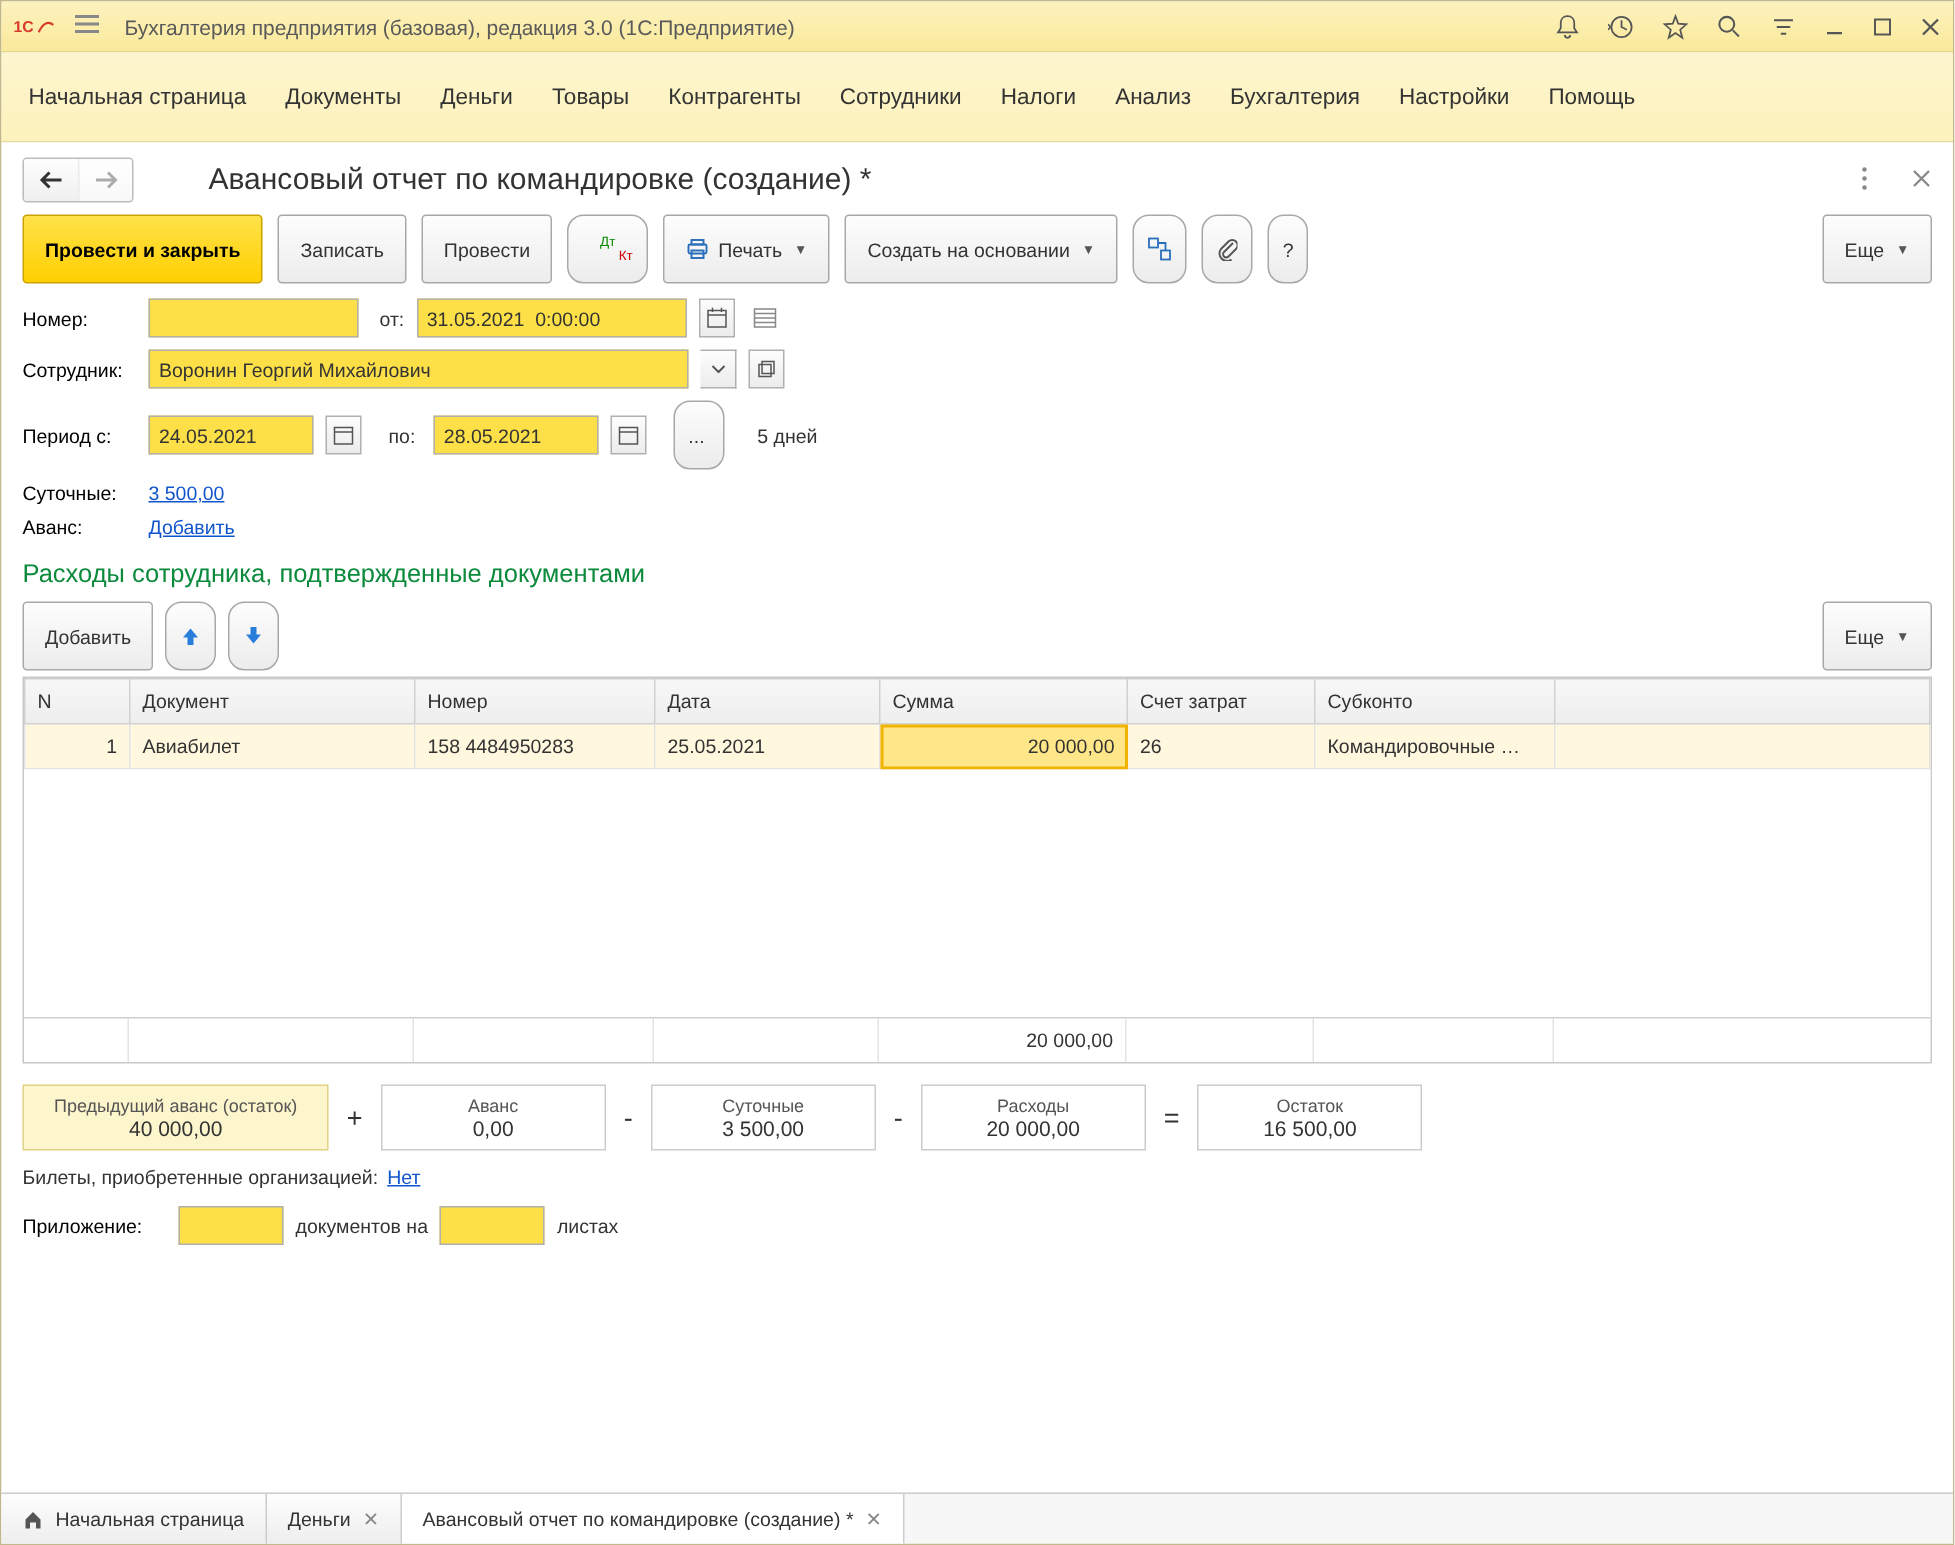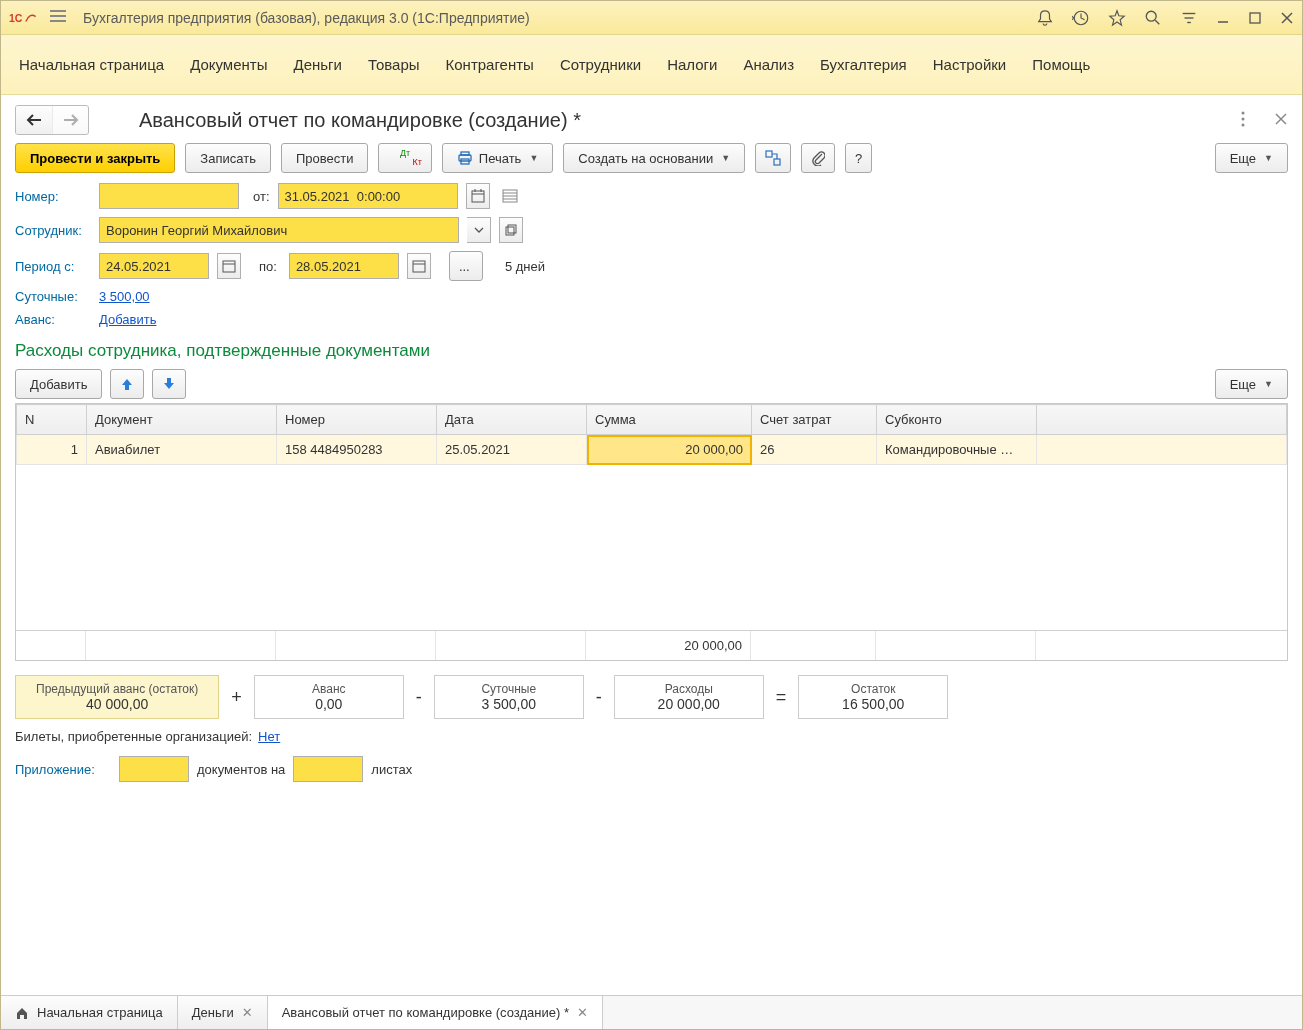--- a/index.html
+++ b/index.html
@@ -29,29 +29,29 @@
 .nav-btns { display: flex; border: 1px solid #bbb; border-radius: 3px; overflow: hidden;}
 .nav-btn { width: 36px; height: 28px; background: linear-gradient(#fdfdfd,#f0f0f0); display:flex; align-items:center; justify-content:center; cursor:pointer; }
 .nav-btn + .nav-btn { border-left: 1px solid #ccc;}
 .nav-btn.disabled { opacity: .4; cursor: default;}
 .page-title { font-size: 20px; color: #333; flex: 1; padding-left: 40px;}
 .page-actions { display:flex; gap:10px; align-items:center;}
 .page-actions .ibtn { cursor: pointer; color:#666;}
 
 
 .toolbar { display: flex; gap: 10px; align-items: center; margin-bottom: 10px; flex-wrap: wrap;}
-.btn { height: 30px; padding: 0 14px; border: 1px solid #a8a8a8; border-radius: 3px; background: linear-gradient(#fdfdfd,#ececec); cursor: pointer; display:flex; align-items:center; gap:6px; color:#333; font-size:13px;}
+.btn { height: 46px; padding: 0 14px; border: 1px solid #a8a8a8; border-radius: 3px; background: linear-gradient(#fdfdfd,#ececec); cursor: pointer; display:flex; align-items:center; gap:6px; color:#333; font-size:13px;}
 .btn.primary { background: linear-gradient(#ffe24a,#ffcf00); border-color:#caa200; font-weight: bold; color:#000;}
-.btn.icon-only { padding: 0 9px; }
+.btn.icon-only { padding: 0 9px; border-radius: 11px; }
 .btn .caret { font-size: 9px; margin-left: 2px; color:#555;}
 .toolbar .spacer { flex: 1; }
 
 
 .form-row { display: flex; align-items: center; gap: 8px; margin-bottom: 8px; font-size: 13px;}
-.form-label { width: 76px; color: #0369a1;}
+.form-label { width: 76px; color: #000000;}
 .input { height: 26px; border: 1px solid #b0b0b0; background: #fde047; padding: 0 6px; font-size: 13px; color:#333;}
 .input.small { width: 140px;}
 .input.date { width: 110px; }
 .input.emp { width: 360px;}
 .cal-btn, .dd-btn { height: 26px; width: 24px; border:1px solid #b0b0b0; background: linear-gradient(#fdfdfd,#ececec); display:flex; align-items:center; justify-content:center; cursor:pointer;}
 .dd-btn.sep { border-left: none;}
 .link { color: #1155cc; text-decoration: underline; cursor:pointer;}
 .days-label { color:#333; margin-left: 14px;}
 
 

